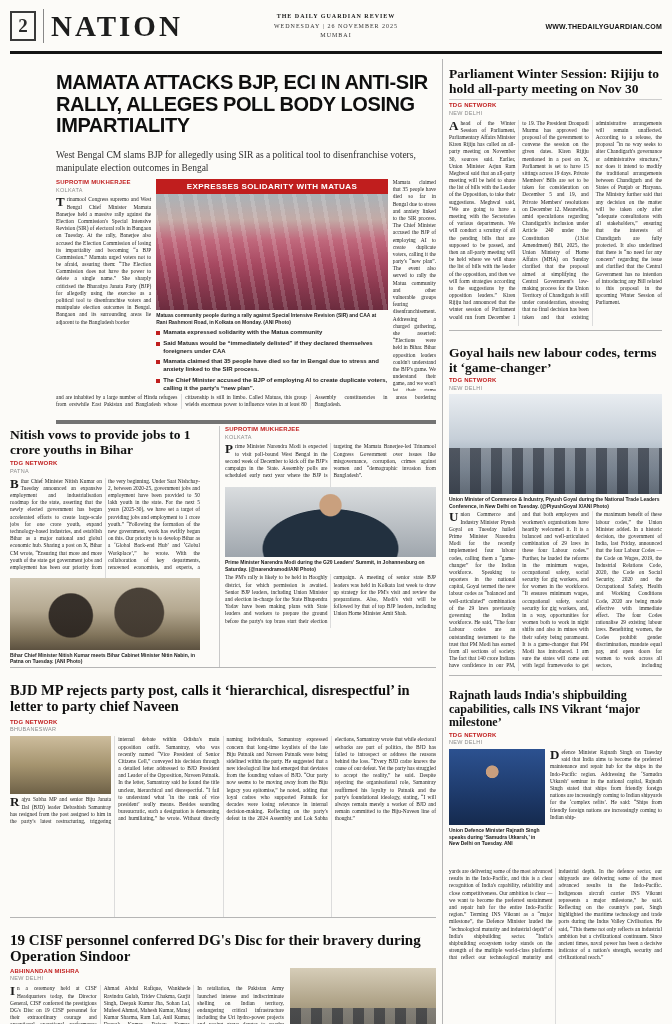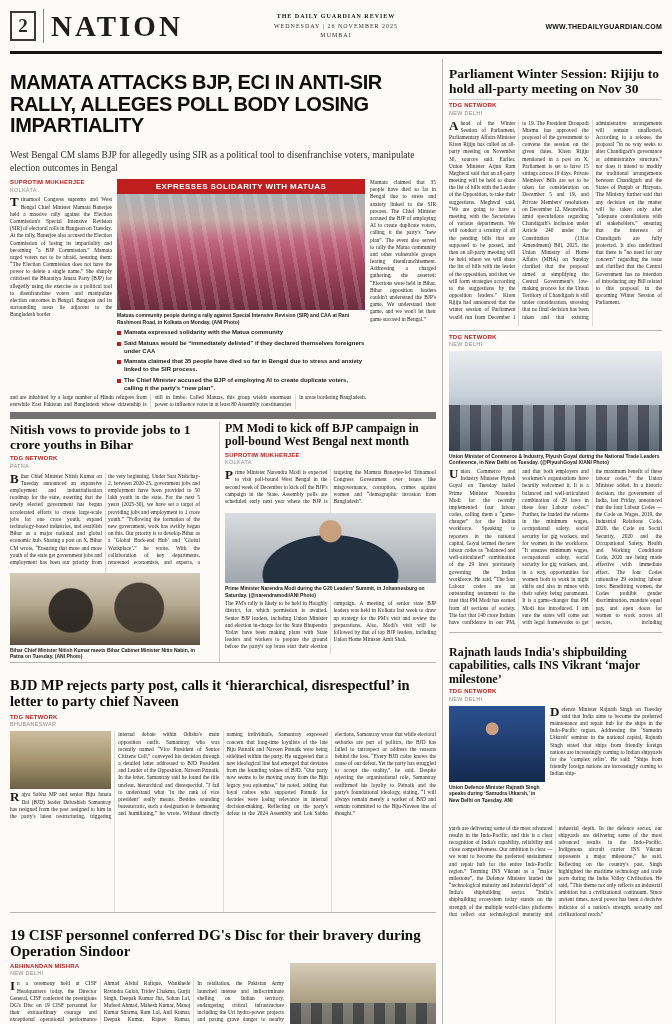--- a/index.html
+++ b/index.html
@@ -27,21 +27,21 @@
   .dropcap::first-letter{float:left;font-size:13px;line-height:9px;padding:1px 2px 0 0;font-weight:bold;}
   .caption{font-family:"Liberation Sans",sans-serif;font-weight:bold;font-size:5px;line-height:1.3;color:#222;padding:2px 0;}
   .h-serif{font-weight:bold;line-height:1.12;color:#101010;}
   .rule-thin{height:1px;background:#cfcfcf;margin:2px 0;}
   .photo{position:relative;overflow:hidden;width:100%;}
   .sil::after{content:"";position:absolute;left:0;right:0;bottom:0;height:46%;background:repeating-linear-gradient(90deg, rgba(45,50,60,0.75) 0 11px, rgba(95,100,110,0.5) 11px 21px);}
   .cols2{column-count:2;column-gap:6px;column-rule:1px solid #dcdcdc;overflow:hidden;}
   .cols3{column-count:3;column-gap:7px;column-rule:1px solid #dcdcdc;overflow:hidden;}
   .cols4{column-count:4;column-gap:7px;column-rule:1px solid #dcdcdc;overflow:hidden;}
   
-  .lead{border-bottom:7px solid #737373;padding-bottom:3px;}
+  .lead{border-bottom:4px solid #737373;padding-bottom:11px;margin-left:46px;}
   .lead-headline{font-family:"Liberation Sans",sans-serif;font-weight:800;font-size:20px;line-height:1.06;letter-spacing:-0.4px;color:#0f0f0f;}
   .lead-standfirst{font-size:9.5px;line-height:1.3;color:#2f2f2f;margin:4px 0 5px;}
   .lead-content{display:flex;gap:5px;height:212px;overflow:hidden;}
   .lead-colA{width:102px;}
   .photo-block{width:248px;}
   .lead-colB{flex:1;}
   .photo-banner{background:#c01e1e;color:#fff;font-family:"Liberation Sans",sans-serif;font-weight:bold;font-size:8px;letter-spacing:0.4px;text-align:center;padding:3px 0;}
   .ph-rally{height:116px;background:repeating-linear-gradient(80deg, rgba(255,255,255,0.15) 0 4px, rgba(255,255,255,0) 4px 14px),linear-gradient(180deg,#a9b3b8 0%,#c3aaa6 22%,#c0687c 40%,#a84a62 60%,#8c3a50 78%,#6b2c3e 100%);}
   .bullets{margin-top:2px;}
   .bullet{display:flex;gap:3px;font-family:"Liberation Sans",sans-serif;font-size:6px;font-weight:bold;line-height:1.3;margin-bottom:3px;color:#1c1c1c;}
@@ -156,21 +156,20 @@
           <h2 class="h-serif">Nitish vows to provide jobs to 1 crore youths in Bihar</h2>
           <div class="byline">
             <div class="bn">TDG NETWORK</div>
             <div class="bl">PATNA</div>
           </div>
           <div class="body cols2 nitish-body dropcap">Bihar Chief Minister Nitish Kumar on Tuesday announced an expansive employment and industrialisation roadmap for the state, asserting that the newly elected government has begun accelerated efforts to create large-scale jobs for one crore youth, expand technology-based industries, and establish Bihar as a major national and global economic hub. Sharing a post on X, Bihar CM wrote, “Ensuring that more and more youth of the state get government jobs and employment has been our priority from the very beginning. Under Saat Nishchay-2, between 2020-25, government jobs and employment have been provided to 50 lakh youth in the state. For the next 5 years (2025-30), we have set a target of providing jobs and employment to 1 crore youth.” “Following the formation of the new government, work has swiftly begun on this. Our priority is to develop Bihar as a ‘Global Back-end Hub’ and ‘Global Workplace’,” he wrote. With the collaboration of key departments, renowned economists, and experts, a comprehensive action plan will be prepared in this regard.</div>
           <div class="photo ph-nitish"></div>
           <div class="caption">Bihar Chief Minister Nitish Kumar meets Bihar Cabinet Minister Nitin Nabin, in Patna on Tuesday. (ANI Photo)</div>
         </article>
         <article class="art-modi">
-          <h2 class="h-serif">PM Modi to kick off BJP campaign in poll-bound West Bengal next month</h2>
           <div class="byline">
             <div class="bn">SUPROTIM MUKHERJEE</div>
             <div class="bl">KOLKATA</div>
           </div>
           <div class="body cols2 modi-body-top dropcap">Prime Minister Narendra Modi is expected to visit poll-bound West Bengal in the second week of December to kick off the BJP's campaign in the State. Assembly polls are scheduled early next year where the BJP is targeting the Mamata Banerjee-led Trinamool Congress Government over issues like misgovernance, corruption, crimes against women and “demographic invasion from Bangladesh”.</div>
           <div class="photo ph-modi"></div>
           <div class="caption">Prime Minister Narendra Modi during the G20 Leaders' Summit, in Johannesburg on Saturday. (@narendramodi/ANI Photo)</div>
           <div class="body cols2 modi-body-bottom">The PM's rally is likely to be held in Hooghly district, for which permission is awaited. Senior BJP leaders, including Union Minister and election in-charge for the State Bhupendra Yadav have been making plans with State leaders and workers to prepare the ground before the party's top brass start their election campaign. A meeting of senior state BJP leaders was held in Kolkata last week to draw up strategy for the PM's visit and review the preparations. Also, Modi's visit will be followed by that of top BJP leaders, including Union Home Minister Amit Shah.</div>
         </article>
       </section>
@@ -212,20 +211,21 @@
         <h2 class="h-serif">Parliament Winter Session: Rijiju to hold all-party meeting on Nov 30</h2>
         <div class="rule-thin"></div>
         <div class="byline">
           <div class="bn">TDG NETWORK</div>
           <div class="bl">NEW DELHI</div>
         </div>
         <div class="body cols3 parl-body dropcap">Ahead of the Winter Session of Parliament, Parliamentary Affairs Minister Kiren Rijiju has called an all-party meeting on November 30, sources said. Earlier, Union Minister Arjun Ram Meghwal said that an all-party meeting will be held to share the list of bills with the Leader of the Opposition, to take their suggestions. Meghwal said, “We are going to have a meeting with the Secretaries of various departments. We will conduct a scrutiny of all the pending bills that are supposed to be passed, and then an all-party meeting will be held where we will share the list of bills with the leader of the opposition, and then we will form strategies according to the suggestions by the opposition leaders.” Kiren Rijiju had announced that the winter session of Parliament would run from December 1 to 19. The President Droupadi Murmu has approved the proposal of the government to convene the session on the given dates. Kiren Rijiju mentioned in a post on X, Parliament is set to have 15 sittings across 19 days. Private Members' Bills are set to be taken for consideration on December 5 and 19, and Private Members' resolutions on December 12. Meanwhile, amid speculations regarding Chandigarh's inclusion under Article 240 under the Constitution (131st Amendment) Bill, 2025, the Union Ministry of Home Affairs (MHA) on Sunday clarified that the proposal aimed at simplifying the Central Government's law-making process for the Union Territory of Chandigarh is still under consideration, stressing that no final decision has been taken and that existing administrative arrangements will remain unaffected. According to a release, the proposal “in no way seeks to alter Chandigarh's governance or administrative structure,” nor does it intend to modify the traditional arrangements between Chandigarh and the States of Punjab or Haryana. The Ministry further said that any decision on the matter will be taken only after “adequate consultations with all stakeholders,” ensuring that the interests of Chandigarh are fully protected. It also underlined that there is “no need for any concern” regarding the issue and clarified that the Central Government has no intention of introducing any Bill related to this proposal in the upcoming Winter Session of Parliament.</div>
       </article>
 
       <article class="art-goyal">
+        <h2 class="h-serif">Goyal hails new labour codes, terms it ‘game-changer’</h2>
         <div class="byline">
           <div class="bn">TDG NETWORK</div>
           <div class="bl">NEW DELHI</div>
         </div>
         <div class="photo ph-goyal sil"></div>
         <div class="caption">Union Minister of Commerce &amp; Industry, Piyush Goyal during the National Trade Leaders Conference, in New Delhi on Tuesday. (@PiyushGoyal X/ANI Photo)</div>
         <div class="body cols3 goyal-body dropcap">Union Commerce and Industry Minister Piyush Goyal on Tuesday hailed Prime Minister Narendra Modi for the recently implemented four labour codes, calling them a “game-changer” for the Indian workforce. Speaking to reporters in the national capital, Goyal termed the new labour codes as “balanced and well-articulated” combination of the 29 laws previously governing the Indian workforce. He said, “The four Labour codes are an outstanding testament to the trust that PM Modi has earned from all sections of society. The fact that 140 crore Indians have confidence in our PM, and that both employers and workmen's organisations have heartily welcomed it. It is a balanced and well-articulated combination of 29 laws in these four Labour codes.” Further, he lauded the reforms in the minimum wages, occupational safety, social security for gig workers, and for women in the workforce. “It ensures minimum wages, occupational safety, social security for gig workers, and, in a way, opportunities for women both to work in night shifts and also in mines with their safety being paramount. It is a game-changer that PM Modi has introduced. I am sure the states will come out with legal frameworks to get the maximum benefit of these labour codes,” the Union Minister added. In a historic decision, the government of India, last Friday, announced that the four Labour Codes — the Code on Wages, 2019, the Industrial Relations Code, 2020, the Code on Social Security, 2020 and the Occupational Safety, Health and Working Conditions Code, 2020 are being made effective with immediate effect. The four Codes rationalise 29 existing labour laws. Benefitting women, the Codes prohibit gender discrimination, mandate equal pay, and open doors for women to work across all sectors, including underground mining and heavy machinery, allowing night shifts — subject to their safety and consent. Codes also include flexible provisions such as work-from-home, aiming to boost women's participation in the labour force.</div>
       </article>
 
       <article class="art-rajnath">

